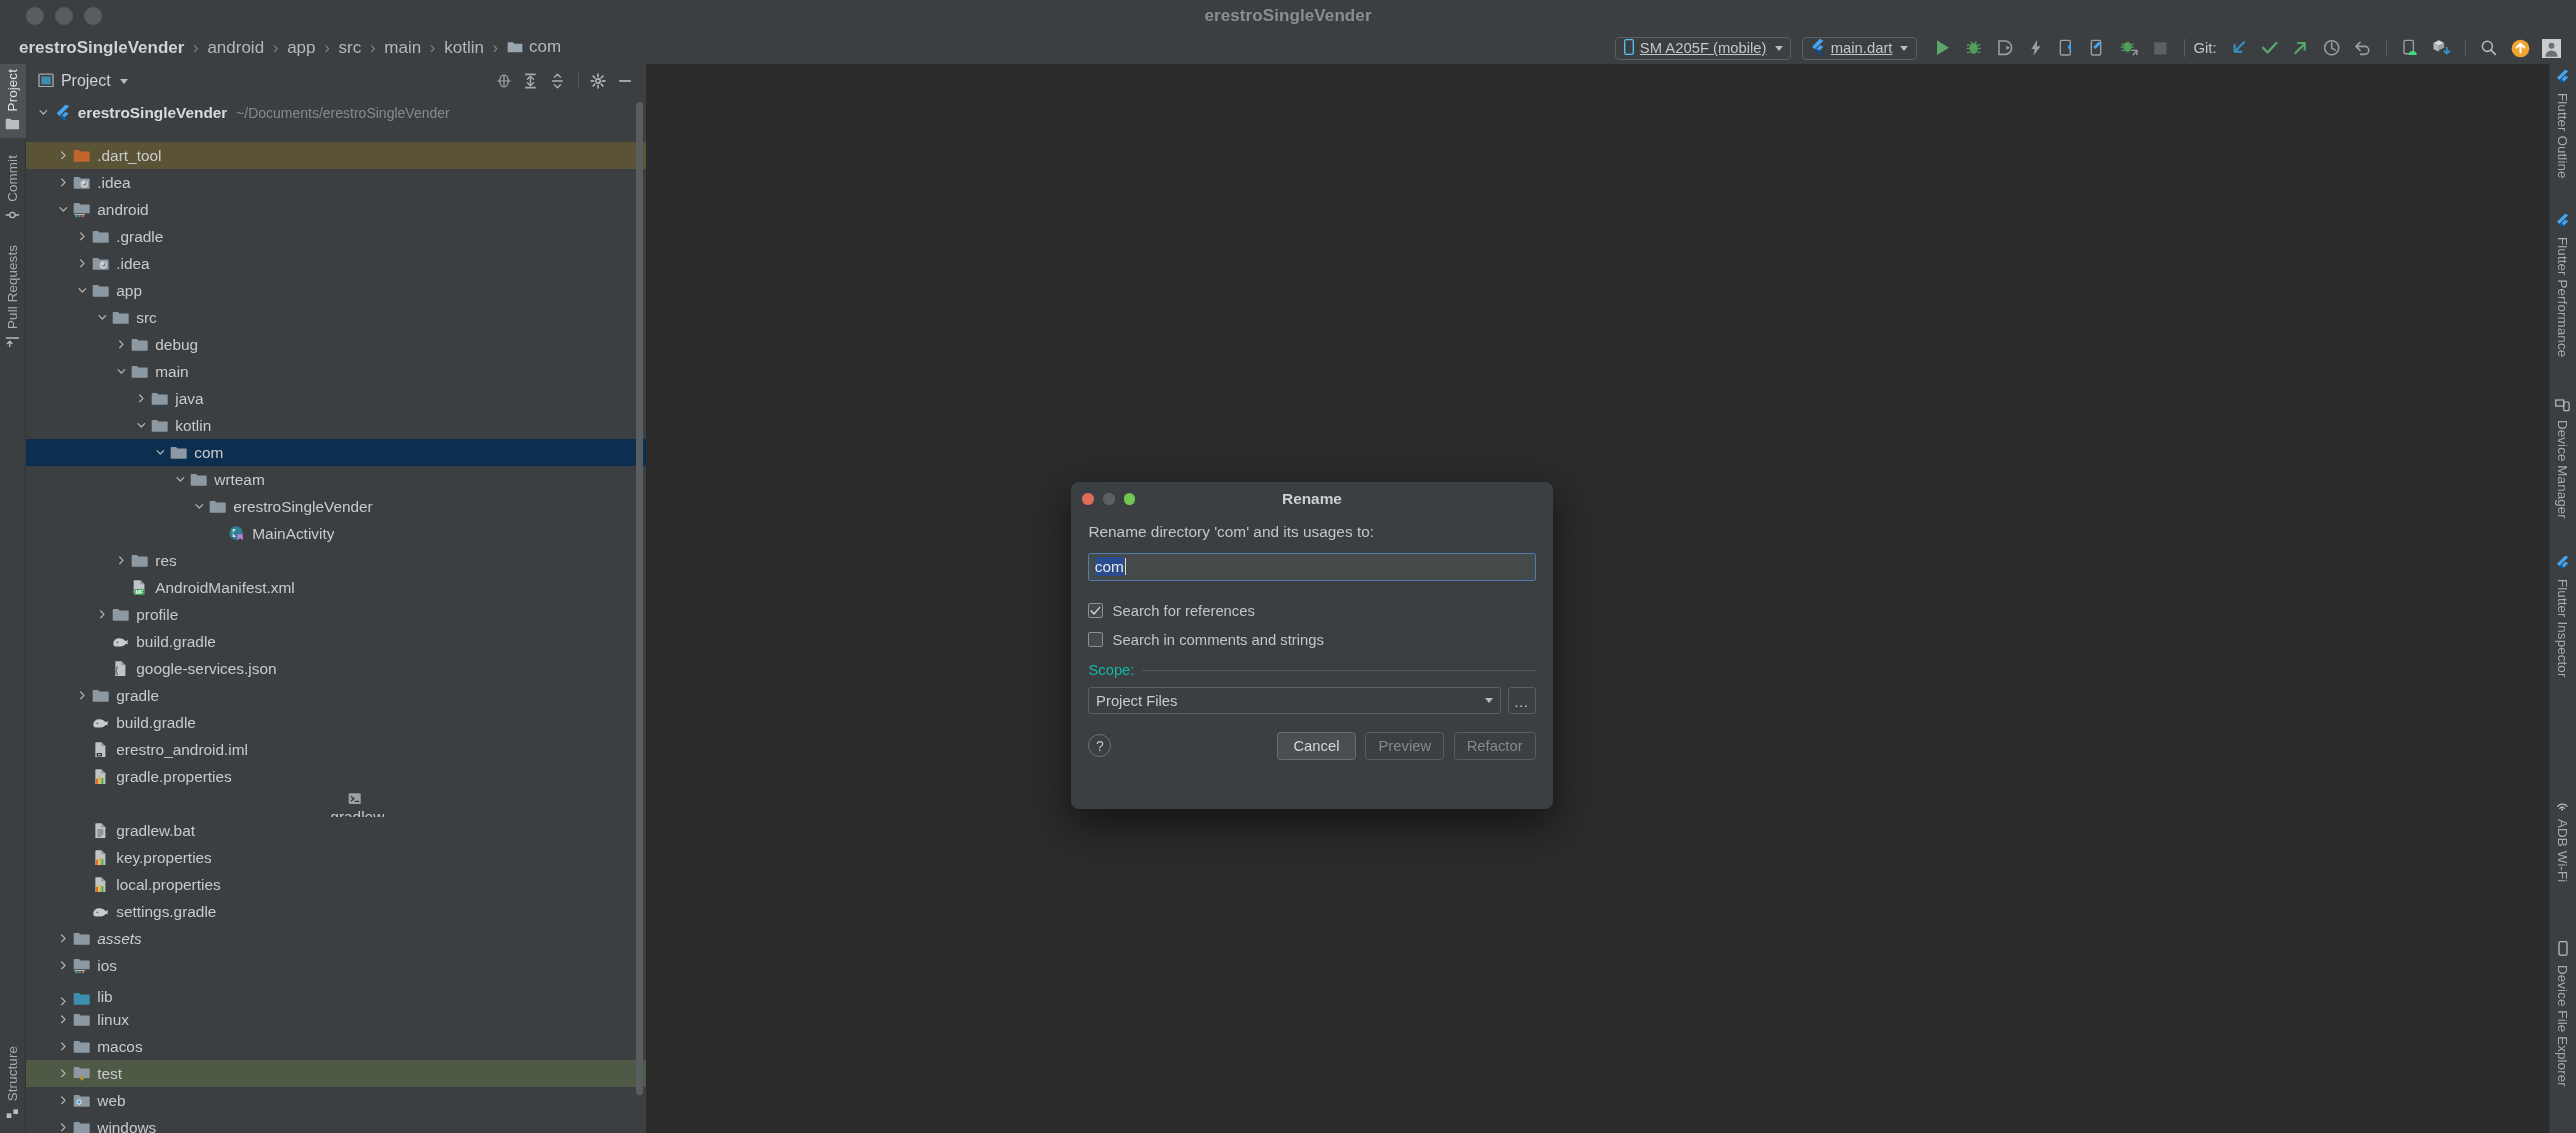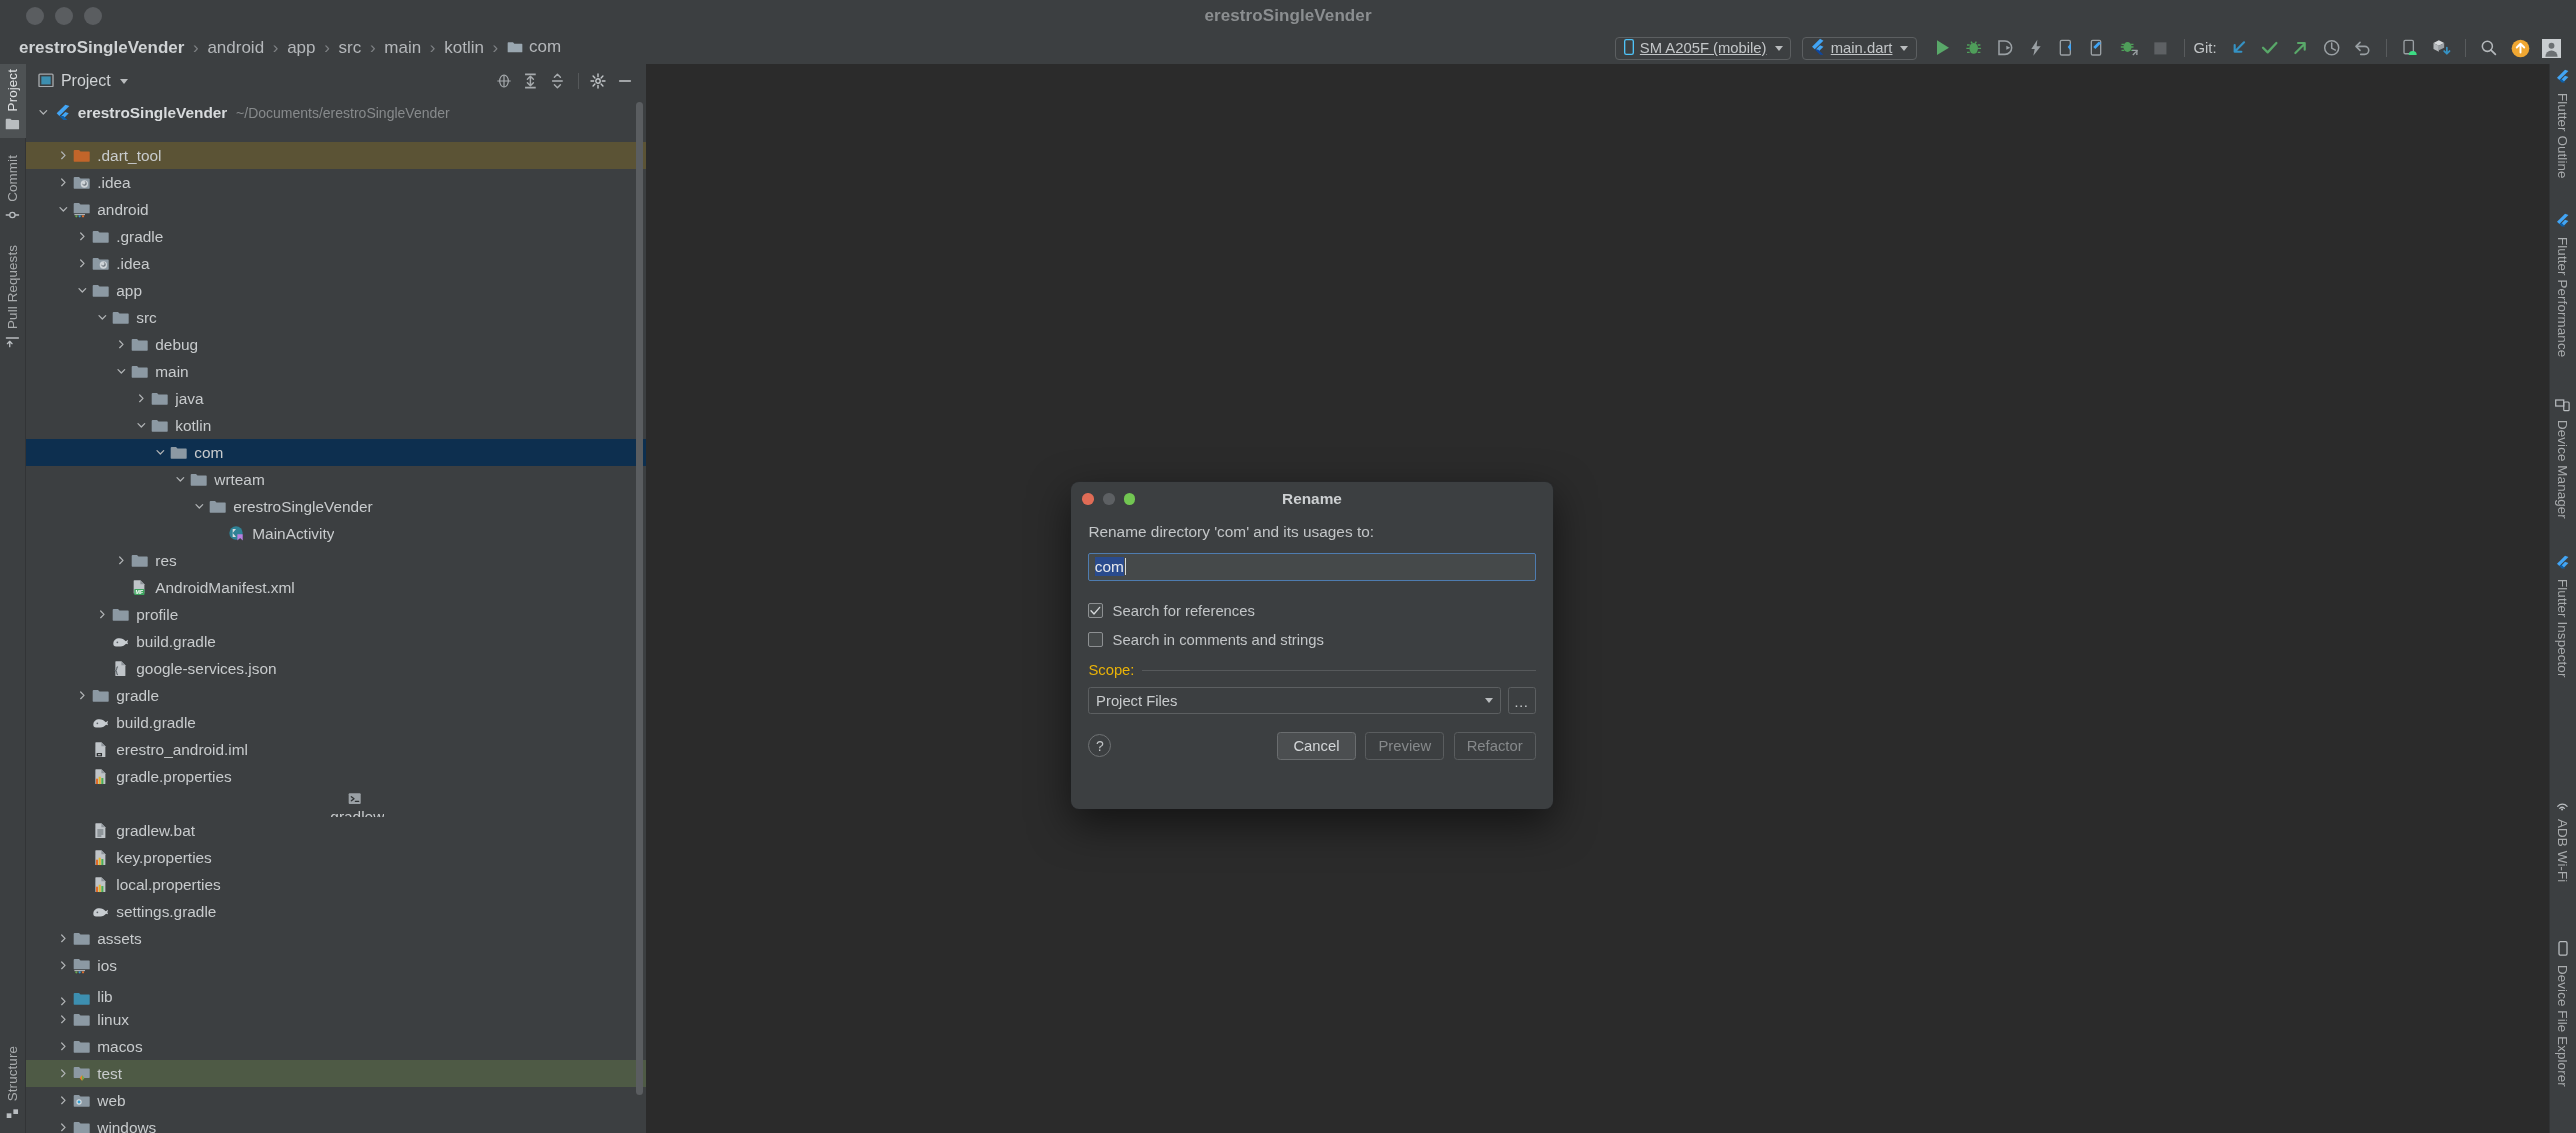--- a/index.html
+++ b/index.html
@@ -173,21 +173,21 @@
   }
   .cb-row { display:flex; align-items:center; height:25.5px; margin-bottom:3.4px; }
   .cbox {
     width:14.8px; height:14.8px; border:0.7px solid #8d9092; border-radius:2px;
     background:#45494a; margin-right:9.4px; flex:none;
     display:flex; align-items:center; justify-content:center;
   }
   .cbox svg { display:block; }
   .cb-label { font-size:14.8px; color:#c3c6c8; }
   .scope-row { display:flex; align-items:center; margin-top:9.4px; margin-bottom:9.4px; gap:8px; }
-  .scope-label { font-size:14.8px; color:#eab308; flex:none; }
+  .scope-label { font-size:14.8px; color:#14b8a6; flex:none; }
   .scope-line { flex:1; height:0.7px; background:#56595b; }
   .scope-ctrls { display:flex; align-items:center; gap:6.7px; }
   .scope-select {
     flex:1; height:27px; border:0.7px solid #5c5f61; border-radius:2.7px;
     background:#43464800; display:flex; align-items:center;
     padding:0 6.7px; font-size:14.8px; color:#c9ccce;
   }
   .scope-select .caret-d { margin-left:auto; }
   .scope-dots {
     width:28px; height:27px; border:0.7px solid #5c5f61; border-radius:2.7px;
@@ -903,21 +903,21 @@
           <div class="row" style="padding-left: 48px;">
             <span class="arrow"></span>
             <span class="ico">
               <svg width="17.4" height="13.4" viewBox="0 0 26 20">
                 <path d="M2 13c0-5 4-8 9-8 4 0 7 1.5 9.5 4.5L24 7l-1 4 1 3-3-1c-2 2.5-5 4-8.5 4H6a4 4 0 01-4-4z" fill="#c7ccd0"></path>
                 <circle cx="8" cy="11" r="1.3" fill="#5b6065"></circle>
               </svg>
             </span>
             <span class="label">settings.gradle</span>
           </div>
-          <div class="row" style="padding-left: 29px;">
+          <div class="row" style="padding-left: 29px; font-style: italic;">
             <span class="arrow">
               <svg width="10.7" height="10.7" viewBox="0 0 16 16">
                 <path d="M5.5 3L10.5 8l-5 5" stroke="#b0b3b5" stroke-width="1.9" fill="none" stroke-linecap="round" stroke-linejoin="round"></path>
               </svg>
             </span>
             <span class="ico">
               <svg width="17.4" height="14" viewBox="0 0 26 21">
                 <path d="M1 3a1.5 1.5 0 011.5-1.5H9l2.2 2.2H24A1 1 0 0125 4.7V18a1 1 0 01-1 1H2a1 1 0 01-1-1z" fill="#8c99a3"></path>
               </svg>
             </span>

